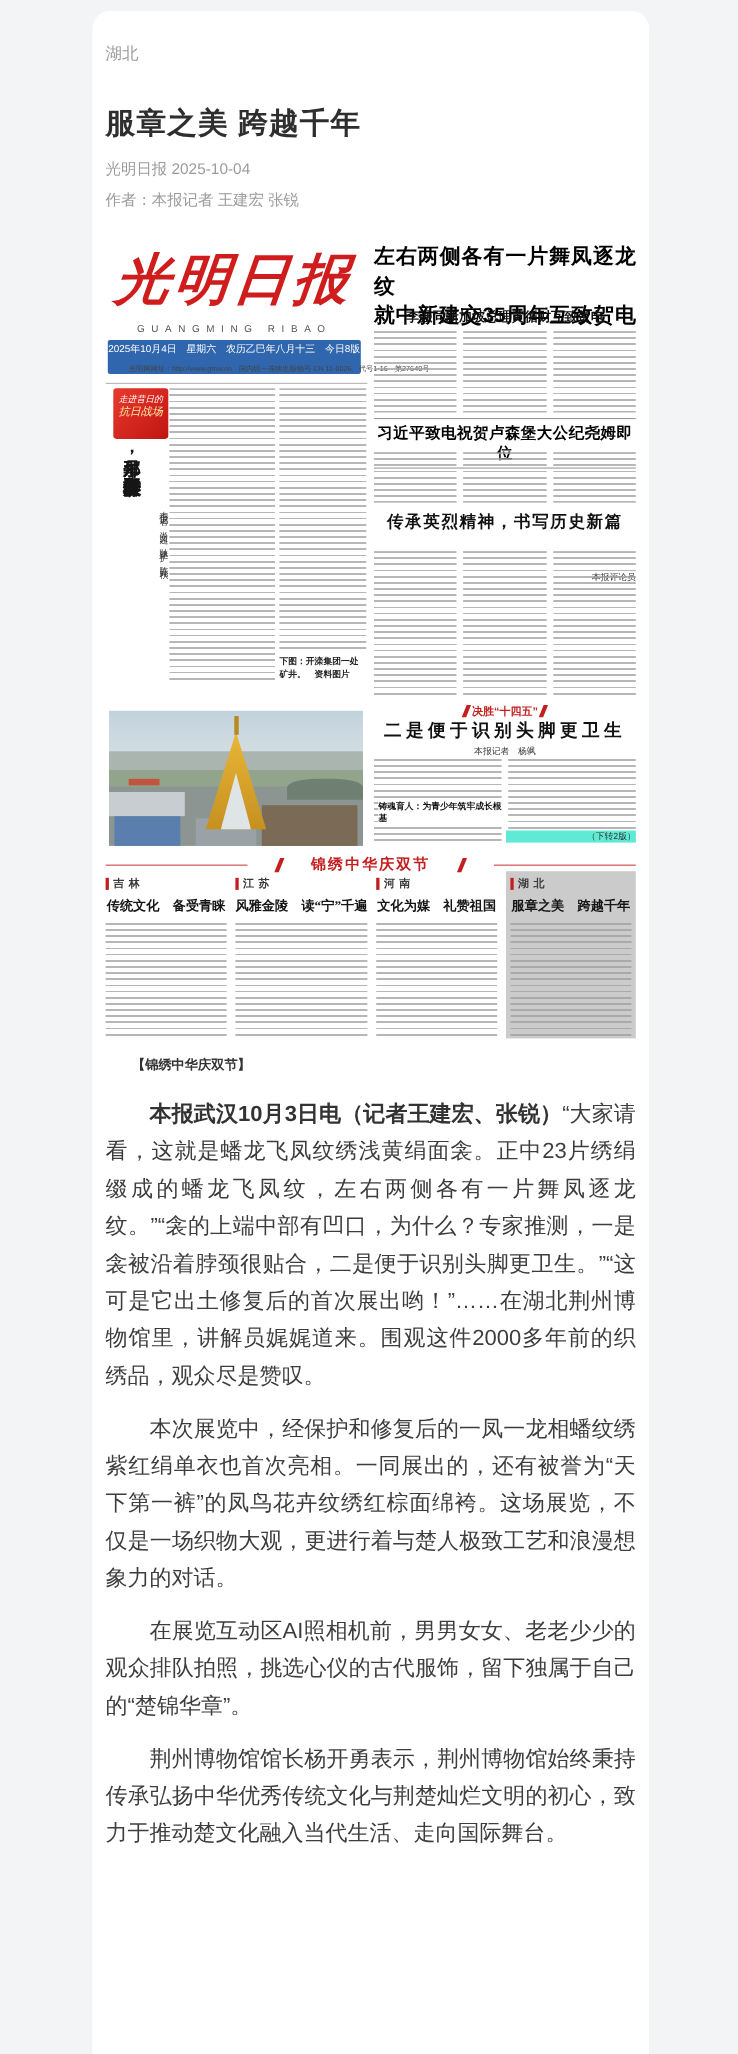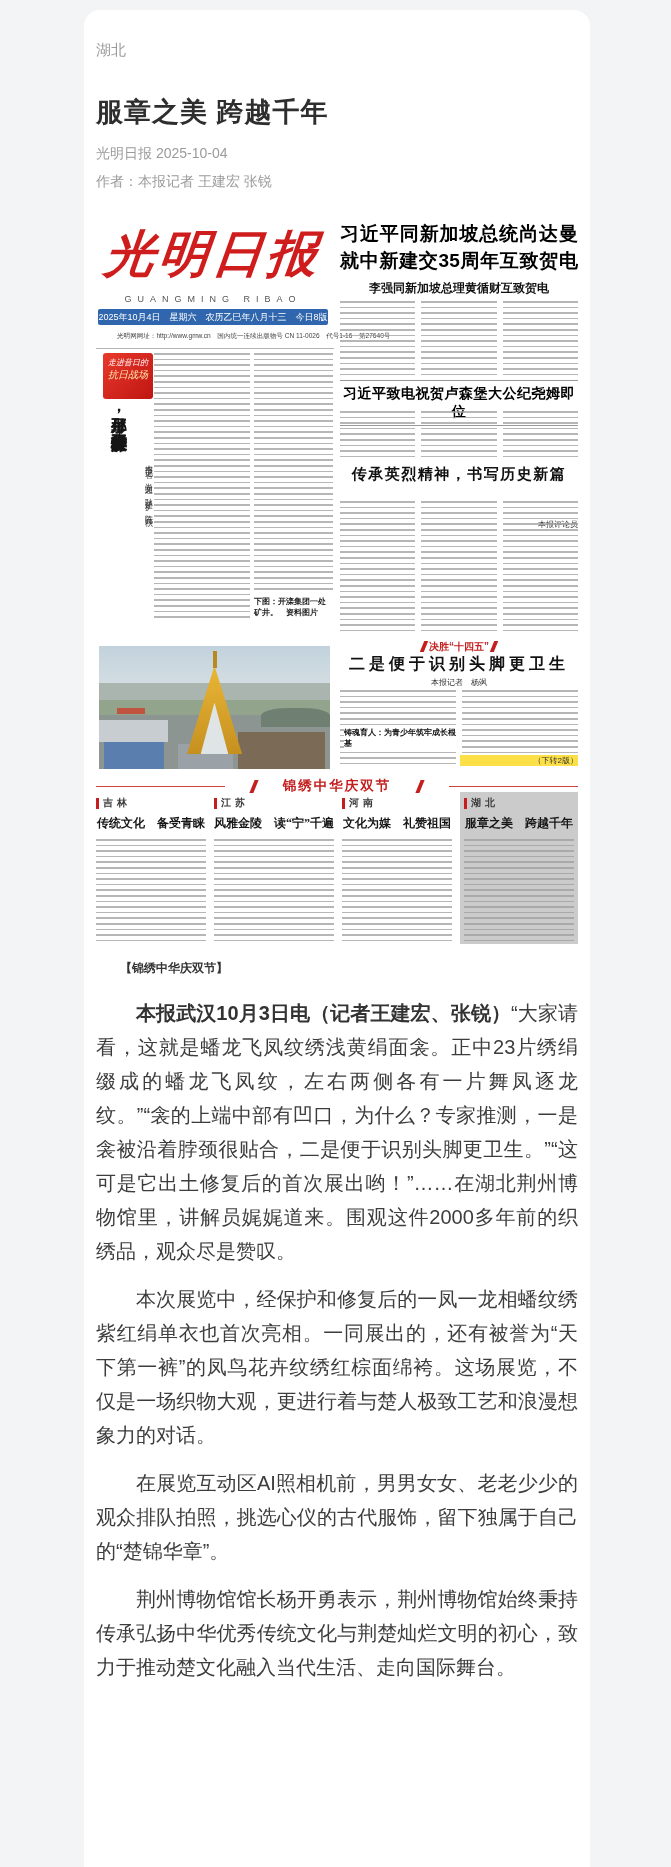--- a/index.html
+++ b/index.html
@@ -18,21 +18,21 @@
   
   .paper { position:relative; width:482px; height:740px; margin-top:16px; background:#fff; }
   .paper .abs { position:absolute; }
 
   .m-head { left:0; top:6px; width:234px; text-align:center;
             font-family:"Liberation Serif","DejaVu Serif",serif; font-weight:700; font-style:italic;
             font-size:50px; line-height:84px; color:#cf1d1d; letter-spacing:4px;
             transform:skewX(-6deg); }
   .m-latin { left:0; top:88px; width:234px; text-align:center; font-size:9px;
              letter-spacing:6px; color:#555; }
-  .m-datebar { left:2px; top:103px; width:230px; height:16px; background:#2f66ad;
+  .m-datebar { left:2px; top:103px; width:230px; height:31px; background:#2f66ad;
                border-radius:2px; color:#fff; font-size:9px; line-height:16px; text-align:center; }
   .m-info { left:0; top:124px; width:234px; text-align:center; font-size:8px; color:#444;
             white-space:nowrap; transform:scale(0.82); transform-origin:center; }
   .m-rule { left:0; top:142px; width:238px; height:1px; background:#b5b5b5; }
 
   .badge1 { left:7px; top:147px; width:50px; height:46px; border-radius:3px;
             background:linear-gradient(135deg,#e8392b,#bf1512); color:#fff; padding:5px 4px;
             font-style:italic; font-weight:400; text-align:center; }
   .badge1 .l1 { font-size:8px; line-height:10px; display:block; }
   .badge1 .l2 { font-size:10px; line-height:13px; display:block; color:#ffe9a8; }
@@ -86,21 +86,21 @@
   .h4badge { top:434px; text-align:center; font-size:10px; font-weight:800; color:#c41e1e; }
   .slash { display:inline-block; width:4px; height:11px; background:#c41e1e;
            transform:skewX(-22deg); margin:0 3px; vertical-align:-2px; }
   .h4t { top:448px; font-size:16px; font-weight:700; color:#111; text-align:center;
          letter-spacing:4px; font-family:"Liberation Serif","DejaVu Serif",serif; }
   .h4by { top:471px; font-size:8px; color:#333; text-align:center; }
   .rf4 { top:484px; height:76px; }
   .h4sub { left:248px; top:520px; width:112px; font-size:8px; font-weight:700; color:#111;
            background:#fff; line-height:11px; padding:1px 0; }
   .h4turn { left:364px; top:549px; width:118px; font-size:8px; color:#333; text-align:right;
-            background:#fde047; }
+            background:#5eead4; }
 
   .banner { left:0; top:571px; width:482px; display:flex; align-items:center; gap:24px; }
   .banner .line { flex:1; height:1px; background:#d04343; }
   .banner .btxt { font-size:13.5px; font-weight:800; color:#c41e1e; letter-spacing:2px; }
   .banner .slash { height:13px; }
 
   .cols4 { left:0; top:590px; width:482px; height:148px; display:flex; gap:8px; }
   .cols4 .col { flex:1; position:relative; }
   .cols4 .col.hl { background:#cbcbcb; padding:4px 4px 0 4px; margin-top:-4px; }
   .region { display:flex; align-items:center; gap:4px; }
@@ -156,21 +156,21 @@
       <div class="ph-b3"></div>
       <div class="ph-b4"></div>
       <div class="ph-tr"></div>
       <div class="ph-cr"></div>
       <div class="ph-fr"></div>
       <div class="ph-fi"></div>
       <div class="ph-po"></div>
     </div>
 
     <div class="abs r h1a">
-      <div>习近平同新加坡总统尚达曼</div>
+      <div>左右两侧各有一片舞凤逐龙纹</div>
       <div>就中新建交35周年互致贺电</div>
     </div>
     <div class="abs r h1sub">李强同新加坡总理黄循财互致贺电</div>
     <div class="abs r rf1 cols">
       <div class="tx"></div>
       <div class="tx"></div>
       <div class="tx"></div>
     </div>
 
     <div class="abs r h2box">习近平致电祝贺卢森堡大公纪尧姆即位</div>

